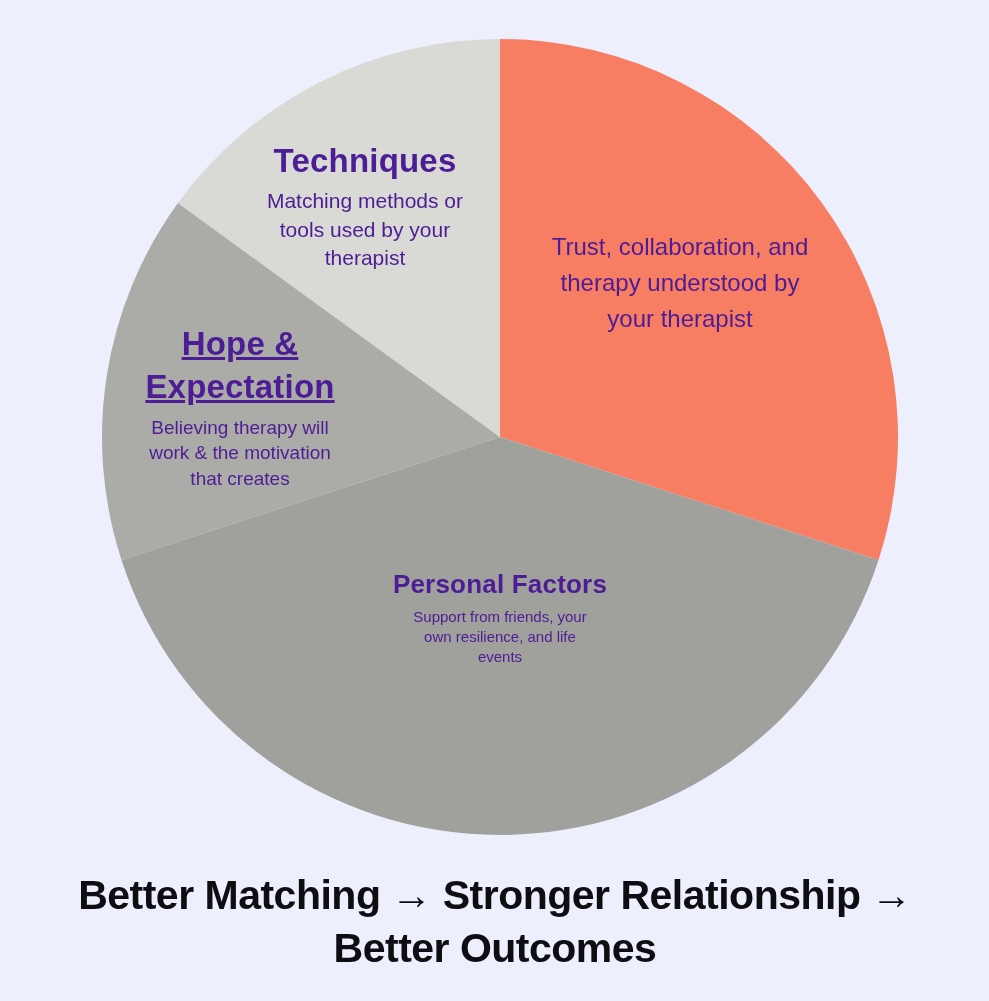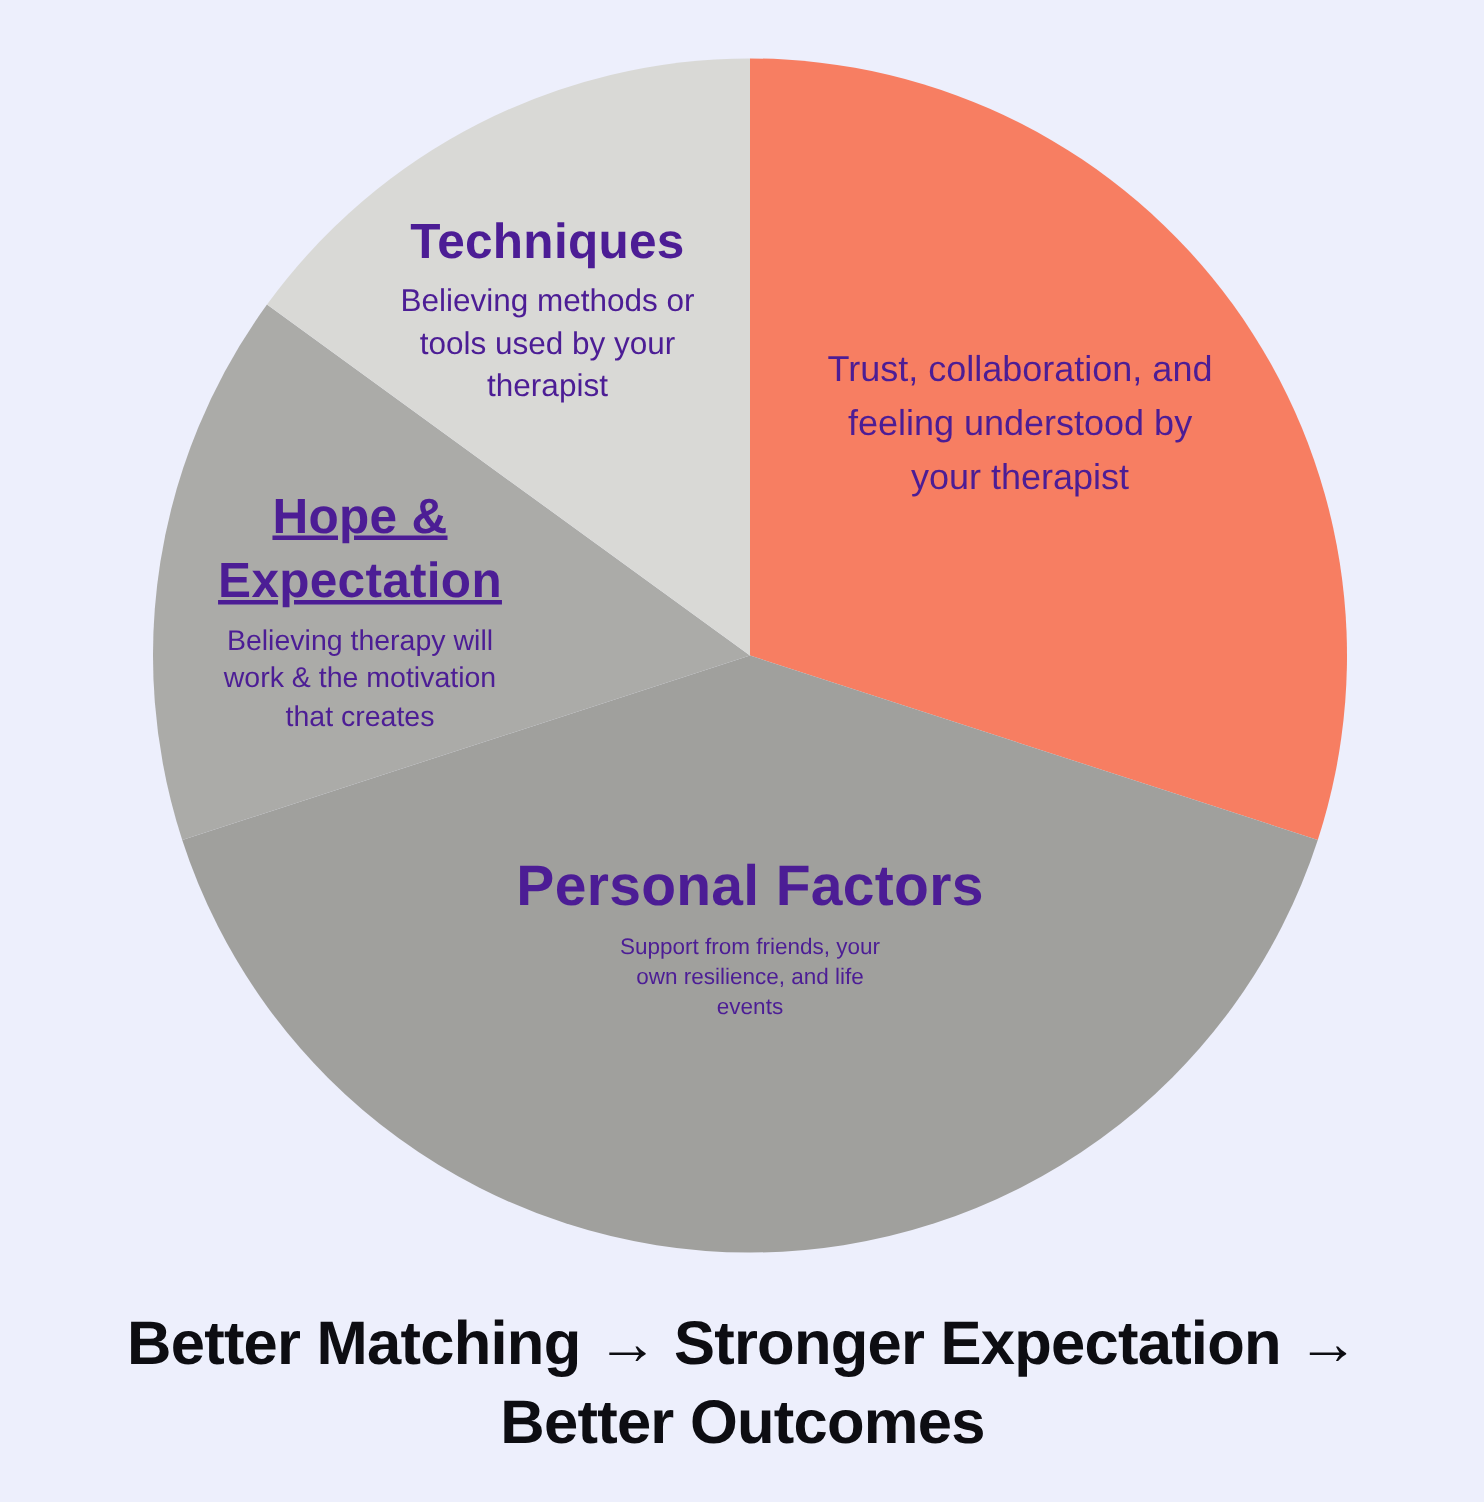--- a/index.html
+++ b/index.html
@@ -41,21 +41,21 @@
   
   .label-alliance { left: 480px; top: 221px; width: 400px; }
   .label-alliance .slice-title { font-size: 37px; line-height: 1.4; }
   .label-alliance .slice-desc  { font-size: 24px; line-height: 1.5; margin-top: 8px; }
   
   .label-hope { left: 90px; top: 323px; width: 300px; }
   .label-hope .slice-title { font-size: 33px; line-height: 1.3; text-decoration: underline; }
   .label-hope .slice-desc  { font-size: 19px; line-height: 1.35; }
   
   .label-personal { left: 330px; top: 568px; width: 340px; }
-  .label-personal .slice-title { font-size: 38px; line-height: 1.25; }
+  .label-personal .slice-title { font-size: 26px; line-height: 1.25; }
   .label-personal .slice-desc  { font-size: 15px; line-height: 1.35; }
   
   .caption {
     position: absolute;
     left: 15px; top: 869px;
     width: 960px;
     text-align: center;
     font-size: 41px;
     font-weight: 700;
     line-height: 1.3;
@@ -71,42 +71,42 @@
 
   <svg class="pie-svg" viewBox="0 0 989 1001">
       <path d="M 500 437 L 500.00 39.00 A 398 398 0 0 1 878.52 559.99 Z" fill="#f77e62"></path>
       <path d="M 500 437 L 878.52 559.99 A 398 398 0 0 1 121.48 559.99 Z" fill="#a0a09d"></path>
       <path d="M 500 437 L 121.48 559.99 A 398 398 0 0 1 178.01 203.06 Z" fill="#ababa8"></path>
       <path d="M 500 437 L 178.01 203.06 A 398 398 0 0 1 500.00 39.00 Z" fill="#d9d9d6"></path>
     </svg>
 
   <div class="slice-label label-alliance">
     <div class="slice-desc">Trust, collaboration, and
-feeling understood by
+therapy understood by
 your therapist</div>
   </div>
 
   <div class="slice-label label-personal">
     <div class="slice-title">Personal Factors</div>
     <div class="slice-desc">Support from friends, your
 own resilience, and life
 events</div>
   </div>
 
   <div class="slice-label label-hope">
     <div class="slice-title">Hope &amp;
 Expectation</div>
     <div class="slice-desc">Believing therapy will
 work &amp; the motivation
 that creates</div>
   </div>
 
   <div class="slice-label label-techniques">
     <div class="slice-title">Techniques</div>
-    <div class="slice-desc">Believing methods or
+    <div class="slice-desc">Matching methods or
 tools used by your
 therapist</div>
   </div>
 
-  <div class="caption">Better Matching → Stronger Expectation →
+  <div class="caption">Better Matching → Stronger Relationship →
 Better Outcomes</div>
 
 </div>
 
 </body></html>

